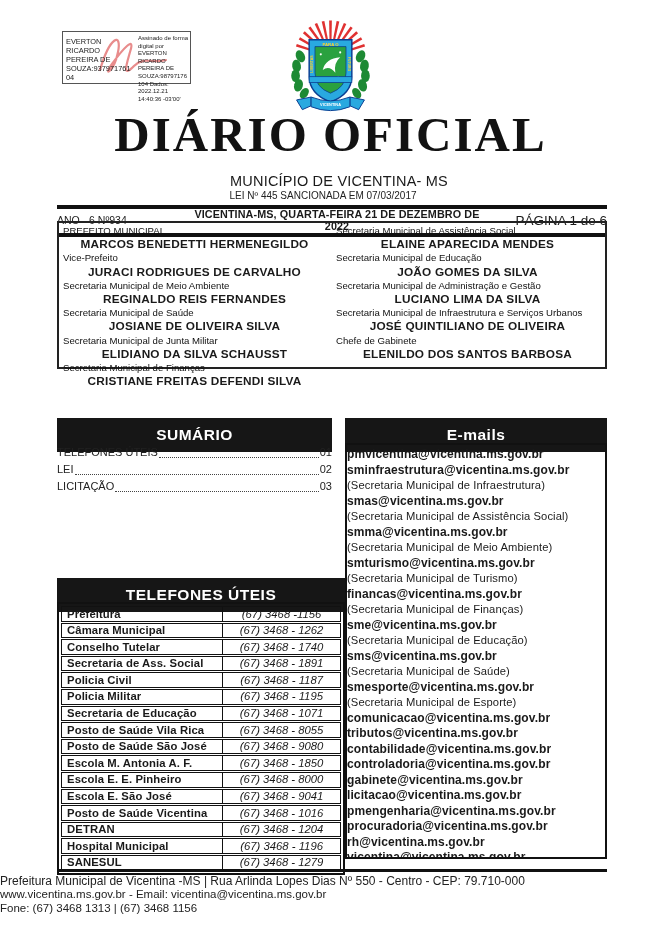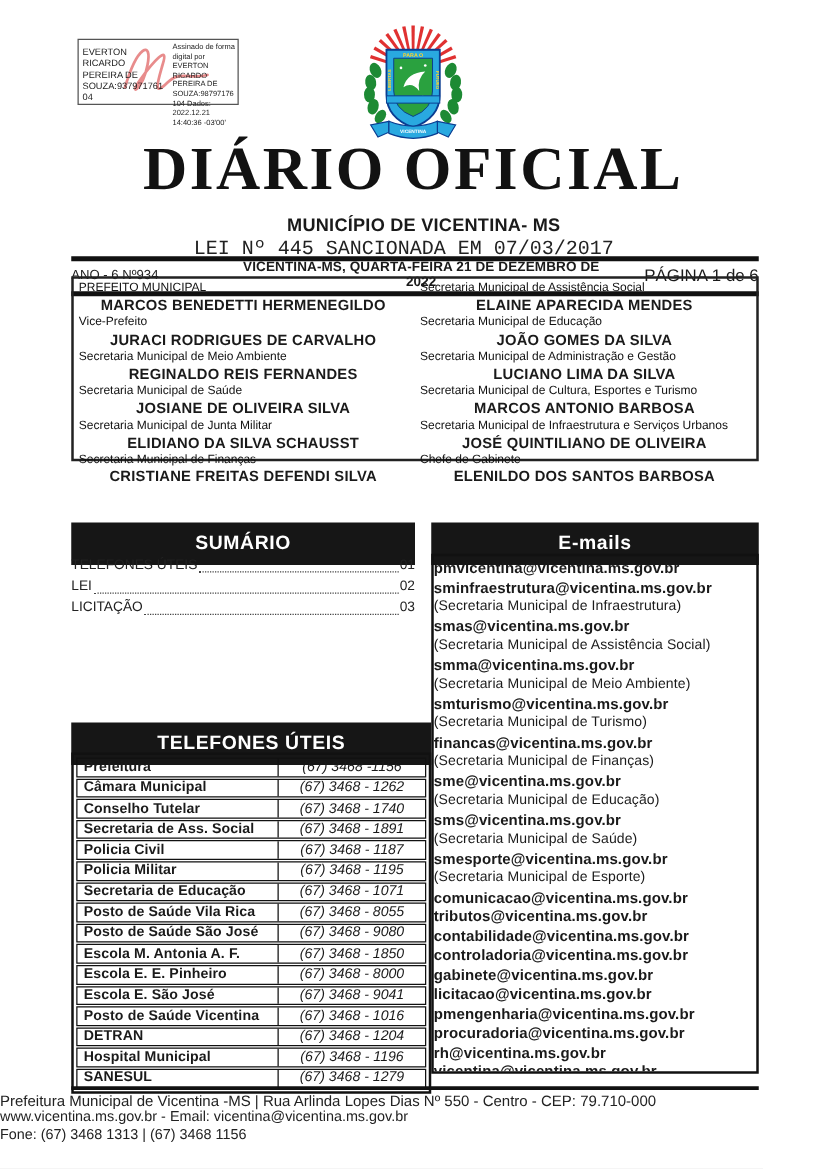--- a/index.html
+++ b/index.html
@@ -25,25 +25,25 @@
   .sig-squiggle{ position:absolute; left:92px; top:26px; width:130px; height:62px; pointer-events:none; }
   
   .emblem{ position:absolute; left:282px; top:15px; width:97px; height:102px; }
   .masthead-title{
     position:absolute; left:0; right:0; top:106px; text-align:center;
     font-family:"Liberation Serif", serif; font-weight:bold;
     font-size:49px; letter-spacing:2px; color:#121212; white-space:nowrap;
   }
   .municipality{
     position:absolute; left:0; right:0; top:173px; text-align:center;
-    font-size:14.5px; font-weight:bold; letter-spacing:0.2px;margin-left:17px;
+    font-size:14.5px; font-weight:normal; letter-spacing:0.2px;margin-left:17px;
   }
   .law-line{
     position:absolute; left:0; right:15px; top:190px; text-align:center;
-    font-family:Liberation Mono, monospace; font-size:16px; color:#222;
+    font-family:Liberation Sans, sans-serif; font-size:10px; color:#222;
   }
   .rule{ position:absolute; left:57px; width:550px; background:#111; }
   .rule-1{ top:205px; height:4px; }
   .rule-2{ top:233px; height:4px; }
   .rule-footer{ top:869px; height:3px; }
   
   .info-row{
     position:absolute; left:57px; top:209px; width:550px; height:22px;
     display:flex; align-items:center;
   }
@@ -212,24 +212,20 @@
         <div>
           <div class="official-role">Secretaria Municipal de Educação</div>
           <div class="official-name">JOÃO GOMES DA SILVA</div>
         </div>
 
         <div>
           <div class="official-role">Secretaria Municipal de Administração e Gestão</div>
           <div class="official-name">LUCIANO LIMA DA SILVA</div>
         </div>
 
-        <div>
-          <div class="official-role">Secretaria Municipal de Cultura, Esportes e Turismo</div>
-          <div class="official-name">MARCOS ANTONIO BARBOSA</div>
-        </div>
 
         <div>
           <div class="official-role">Secretaria Municipal de Infraestrutura e Serviços Urbanos</div>
           <div class="official-name">JOSÉ QUINTILIANO DE OLIVEIRA</div>
         </div>
 
         <div>
           <div class="official-role">Chefe de Gabinete</div>
           <div class="official-name">ELENILDO DOS SANTOS BARBOSA</div>
         </div>

